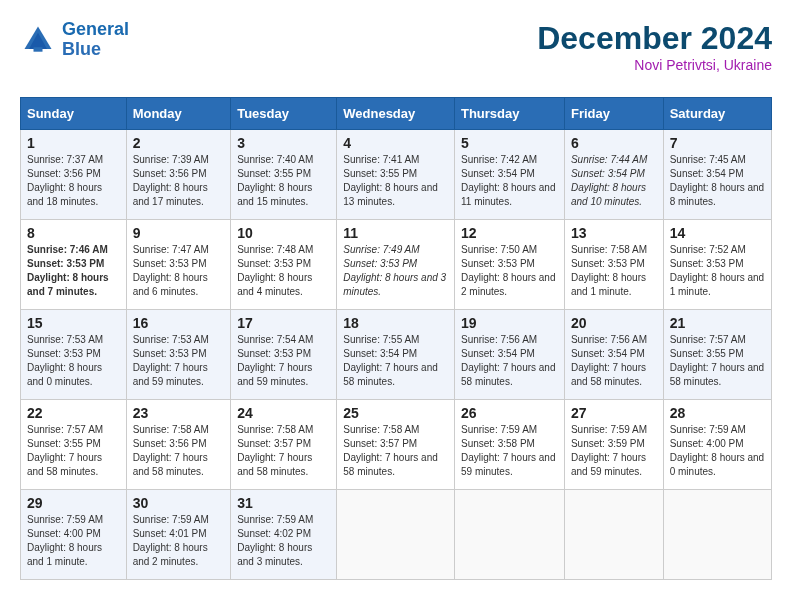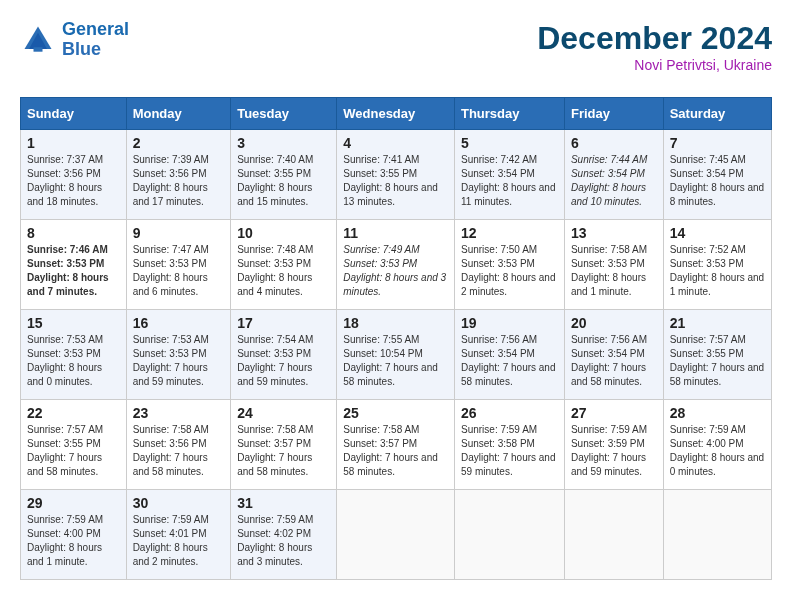--- a/index.html
+++ b/index.html
@@ -228,21 +228,21 @@
         </td>
         <td>
           <span class="day-num">17</span>
           <div class="day-info" style="white-space: pre-line;">Sunrise: 7:54 AM
 Sunset: 3:53 PM
 Daylight: 7 hours and 59 minutes.</div>
         </td>
         <td>
           <span class="day-num">18</span>
           <div class="day-info" style="white-space: pre-line;">Sunrise: 7:55 AM
-Sunset: 10:54 PM
+Sunset: 3:54 PM
 Daylight: 7 hours and 58 minutes.</div>
         </td>
         <td>
           <span class="day-num">19</span>
           <div class="day-info" style="white-space: pre-line;">Sunrise: 7:56 AM
 Sunset: 3:54 PM
 Daylight: 7 hours and 58 minutes.</div>
         </td>
         <td>
           <span class="day-num">20</span>

